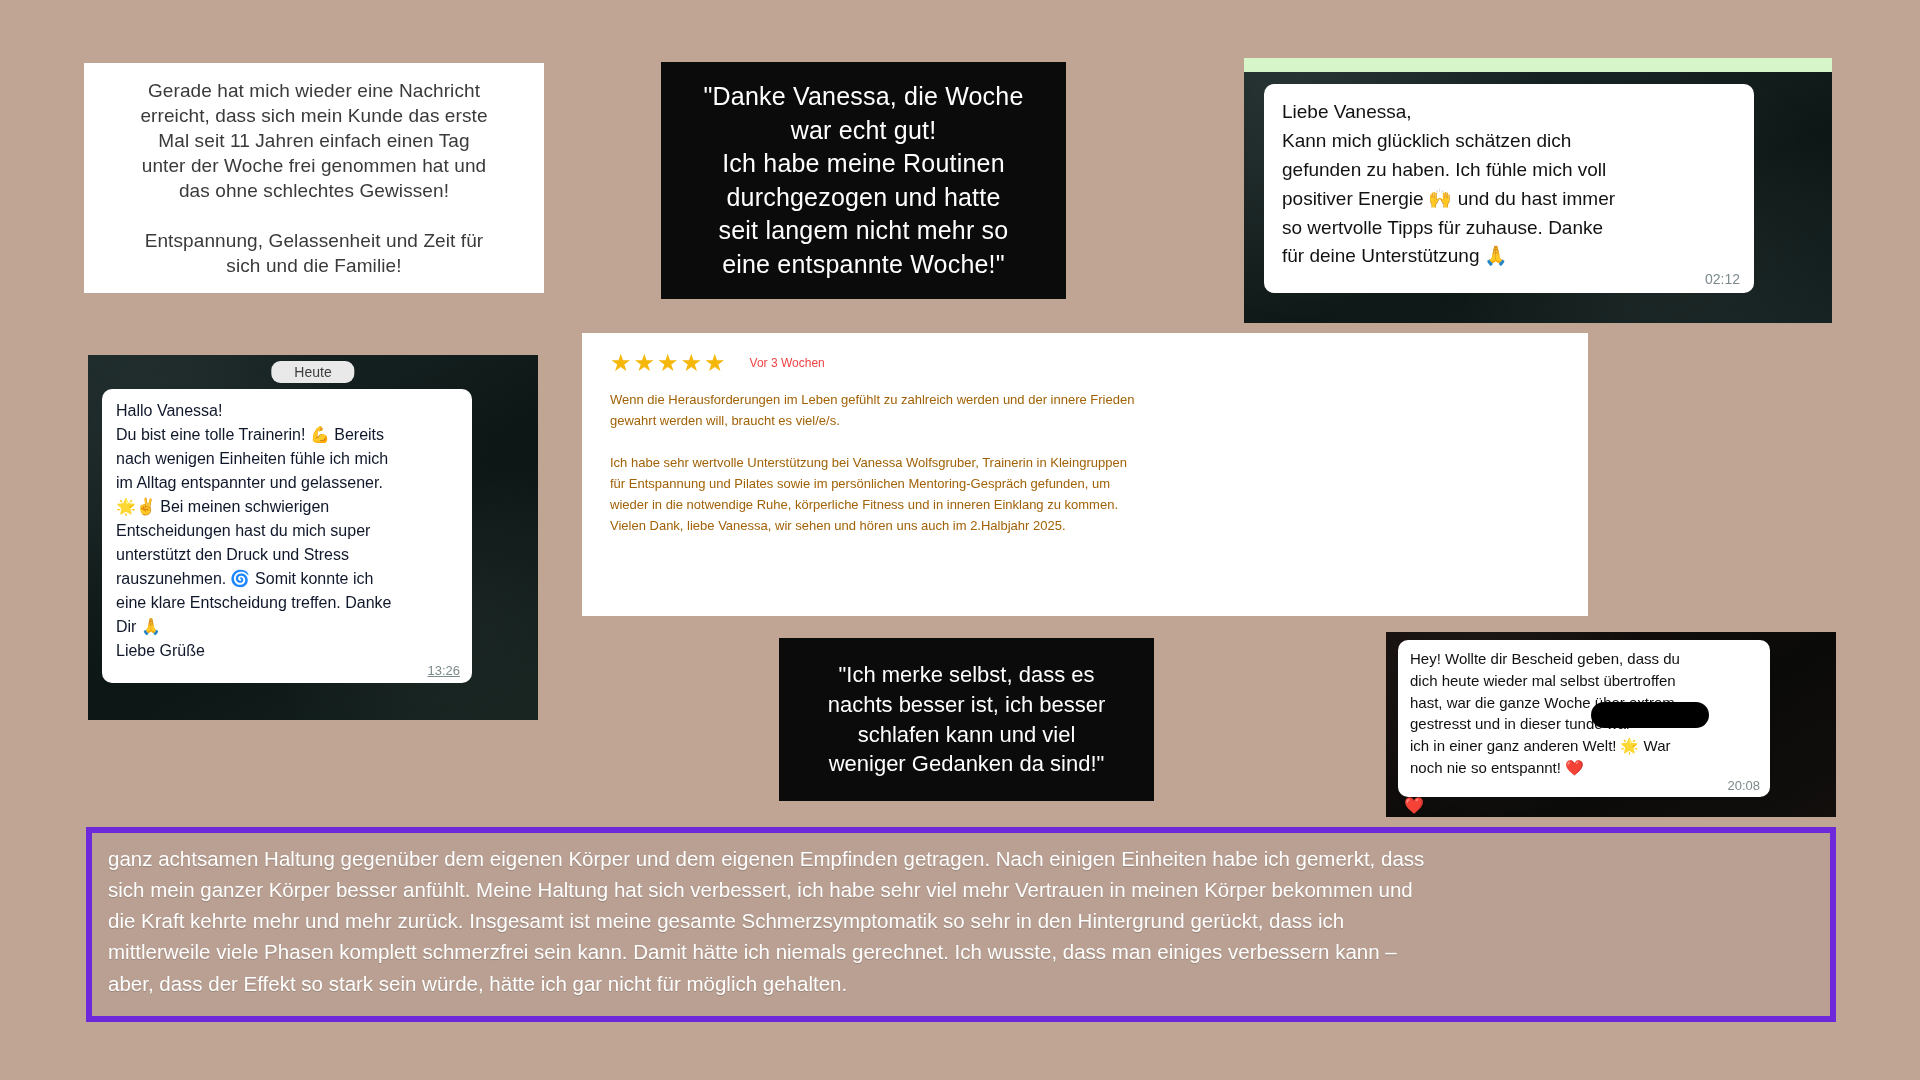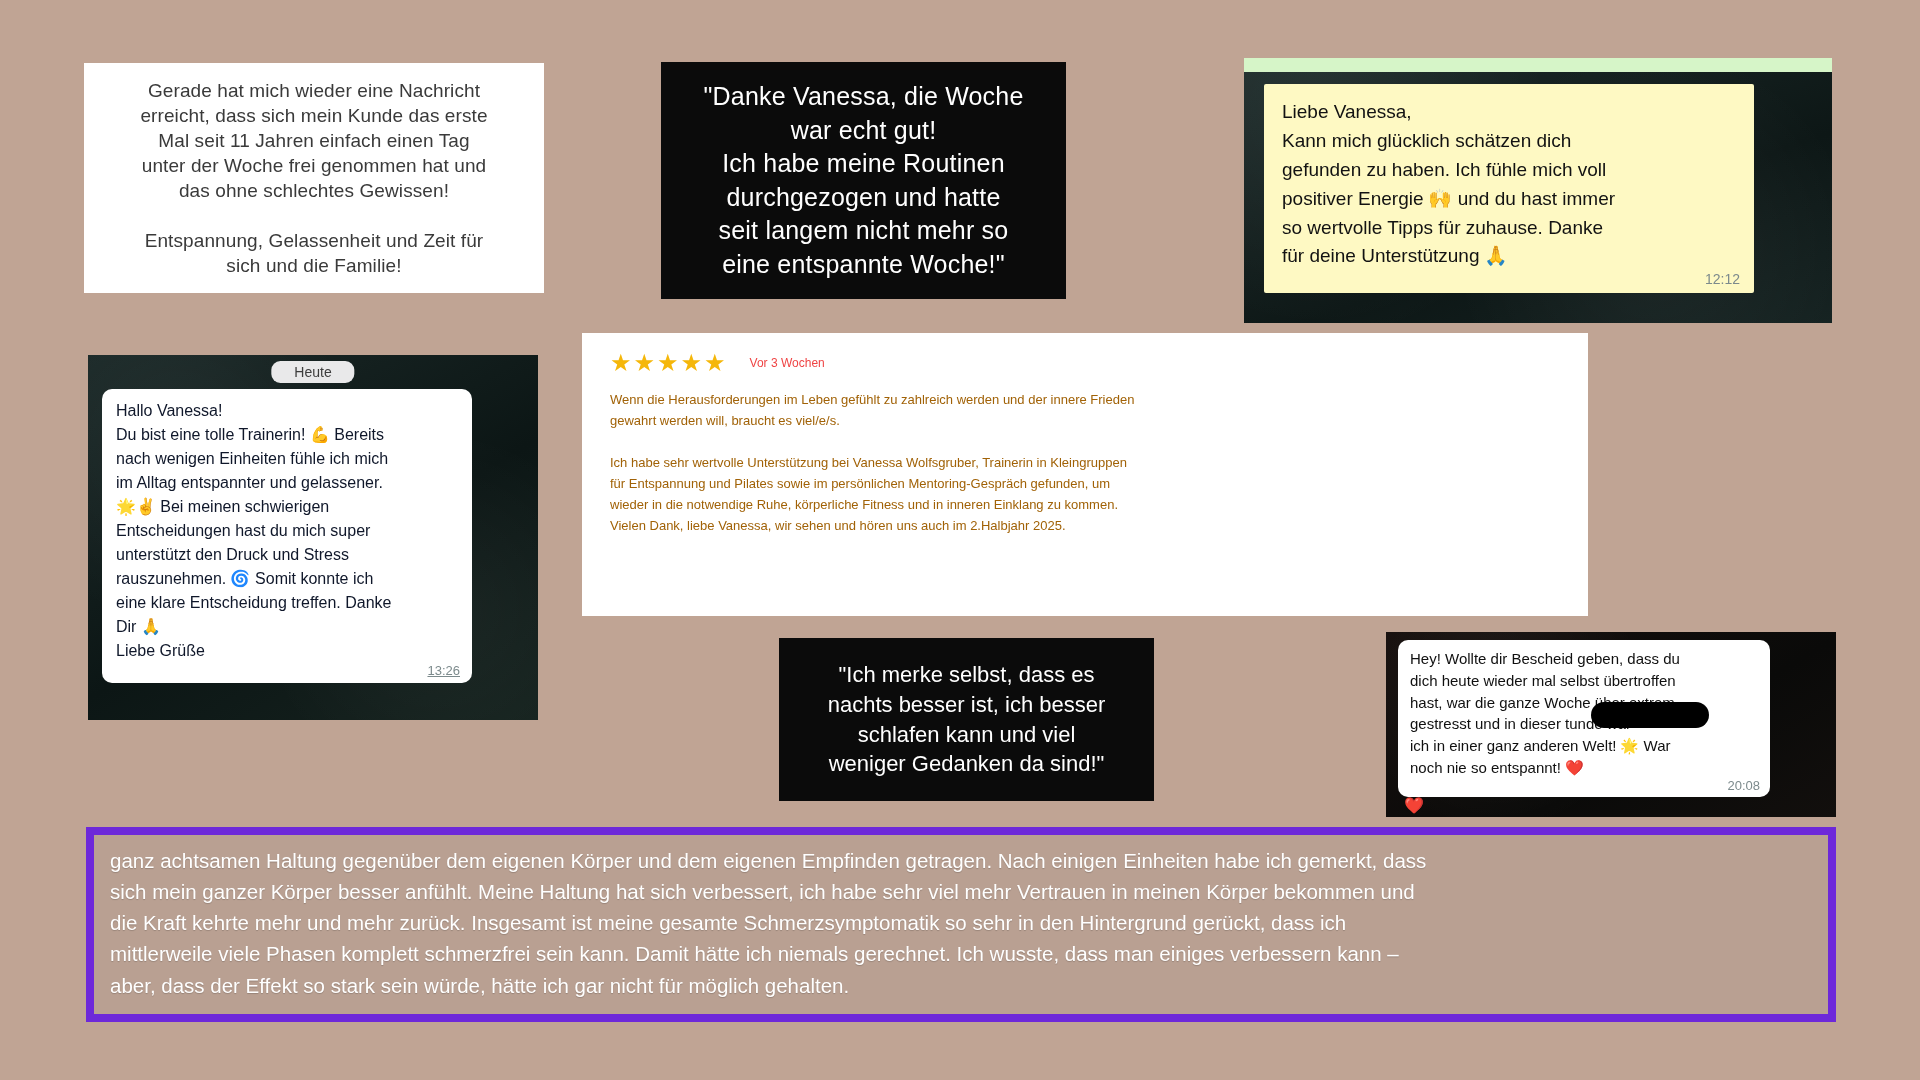--- a/index.html
+++ b/index.html
@@ -75,22 +75,22 @@
       linear-gradient(160deg, #1d2b2a 0%, #0d1716 60%, #152221 100%);
   }
   #t3 .greenbar {
     position: absolute; left: 0; top: 0; width: 588px; height: 14px;
     background: #d6f5c8;
   }
   #t3 .bubble {
     position: absolute;
     left: 20px; top: 26px;
     width: 490px;
-    background: #fef9c3;
-    border-radius: 2px;
+    background: #ffffff;
+    border-radius: 10px;
     padding: 14px 20px 22px 18px;
     box-sizing: border-box;
   }
   #t3 .bubble .msg {
     color: #121212;
     font-size: 19px;
     line-height: 1.52;
     white-space: pre-line;
   }
   #t3 .bubble .time {
@@ -235,21 +235,21 @@
   #t7 .heart-small {
     position: absolute;
     left: 18px; bottom: 2px;
     font-size: 16px;
   }
 
   
   #t8 {
     left: 70px; top: 827px; width: 1750px; height: 195px;
     background: #b9a092;
-    border: 8px solid #6d28d9;
+    border: 6px solid #6d28d9;
     padding: 10px 16px;
     box-sizing: border-box;
     overflow: hidden;
   }
   #t8 .body {
     color: #ffffff;
     font-size: 20.5px;
     line-height: 1.52;
     white-space: pre-line;
     text-shadow: 0 1px 1px rgba(0,0,0,.18);
@@ -283,21 +283,21 @@
   <div class="card" id="t3">
     <div class="wa-bg"></div>
     <div class="greenbar"></div>
     <div class="bubble">
       <div class="msg">Liebe Vanessa,
 Kann mich glücklich schätzen dich
 gefunden zu haben. Ich fühle mich voll
 positiver Energie 🙌 und du hast immer
 so wertvolle Tipps für zuhause. Danke
 für deine Unterstützung 🙏</div>
-      <div class="time">12:12</div>
+      <div class="time">02:12</div>
     </div>
   </div>
 
   <div class="card" id="t4">
     <div class="wa-bg"></div>
     <div class="daychip">Heute</div>
     <div class="bubble">
       <div class="msg">Hallo Vanessa!
 Du bist eine tolle Trainerin! 💪 Bereits
 nach wenigen Einheiten fühle ich mich

